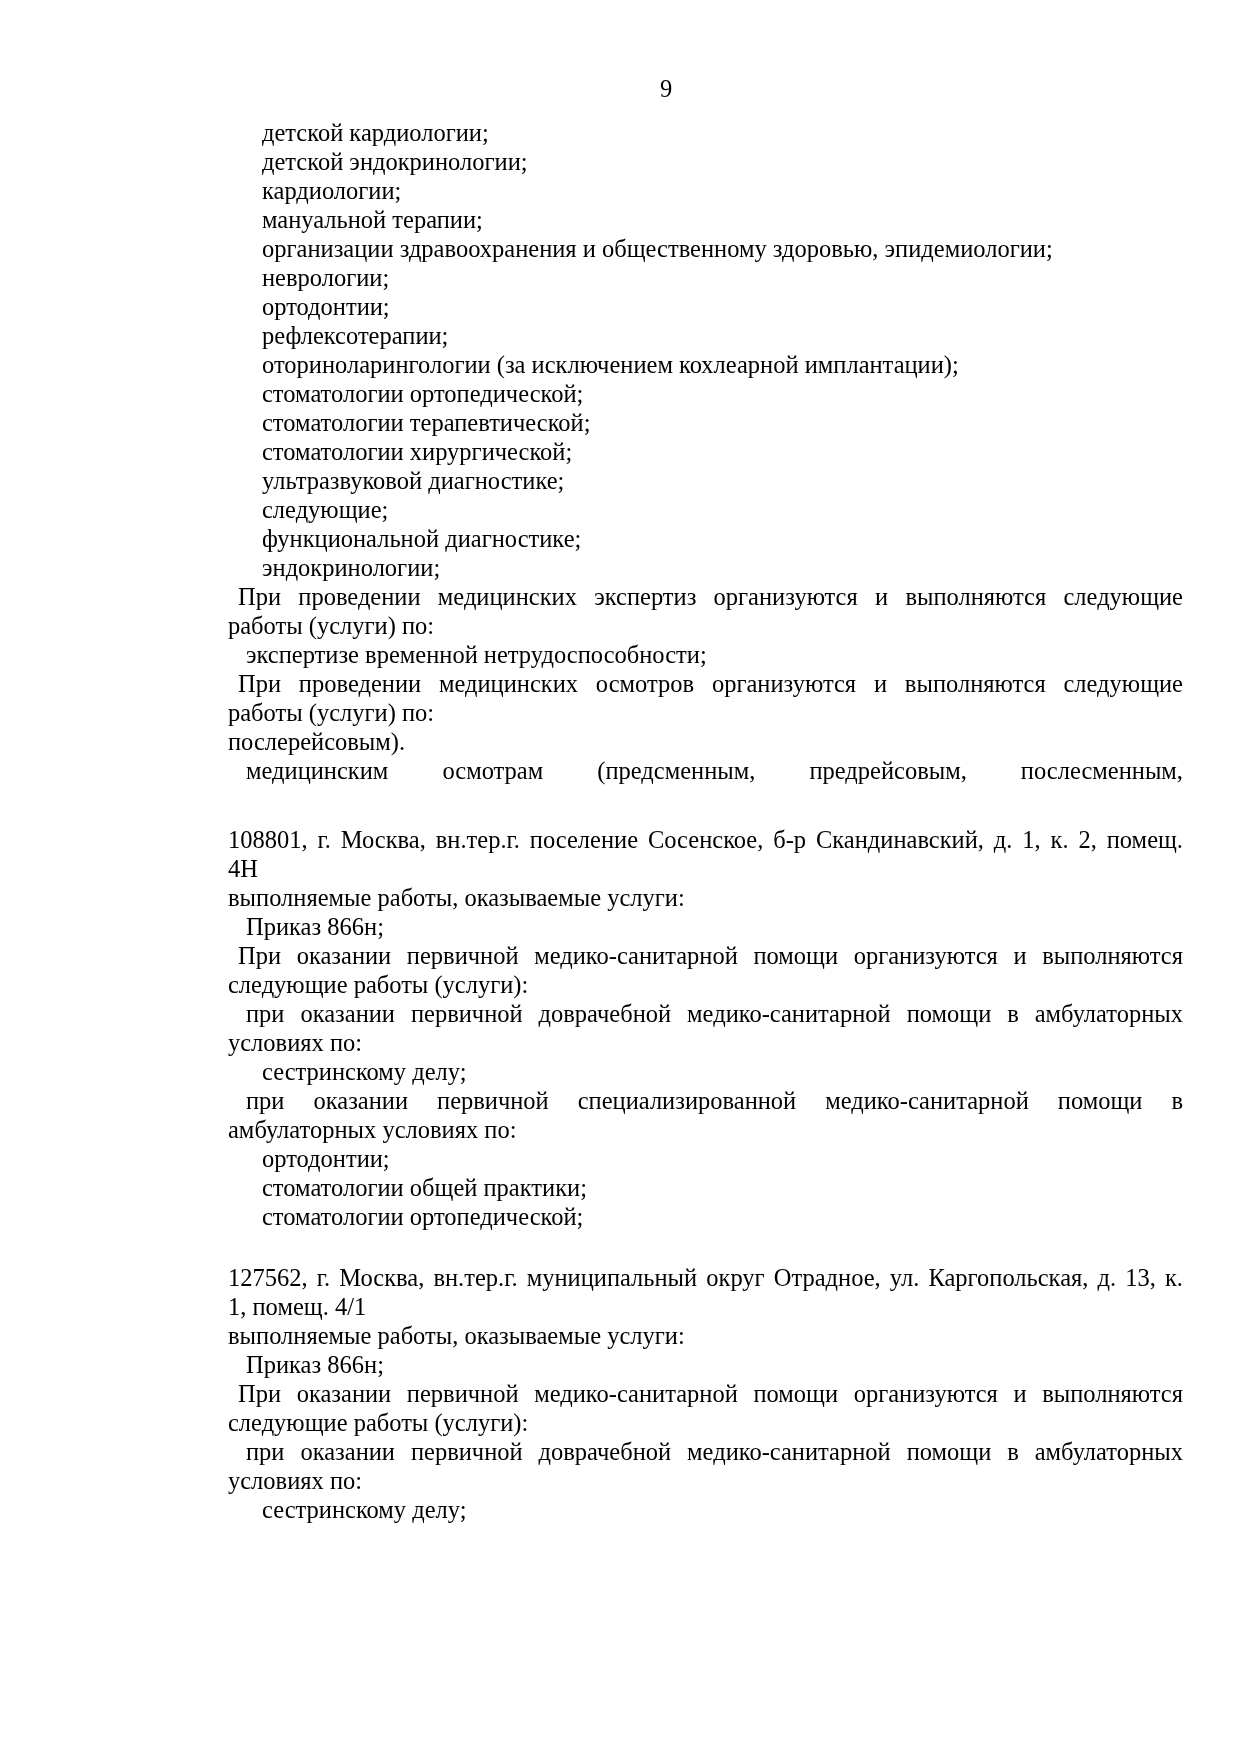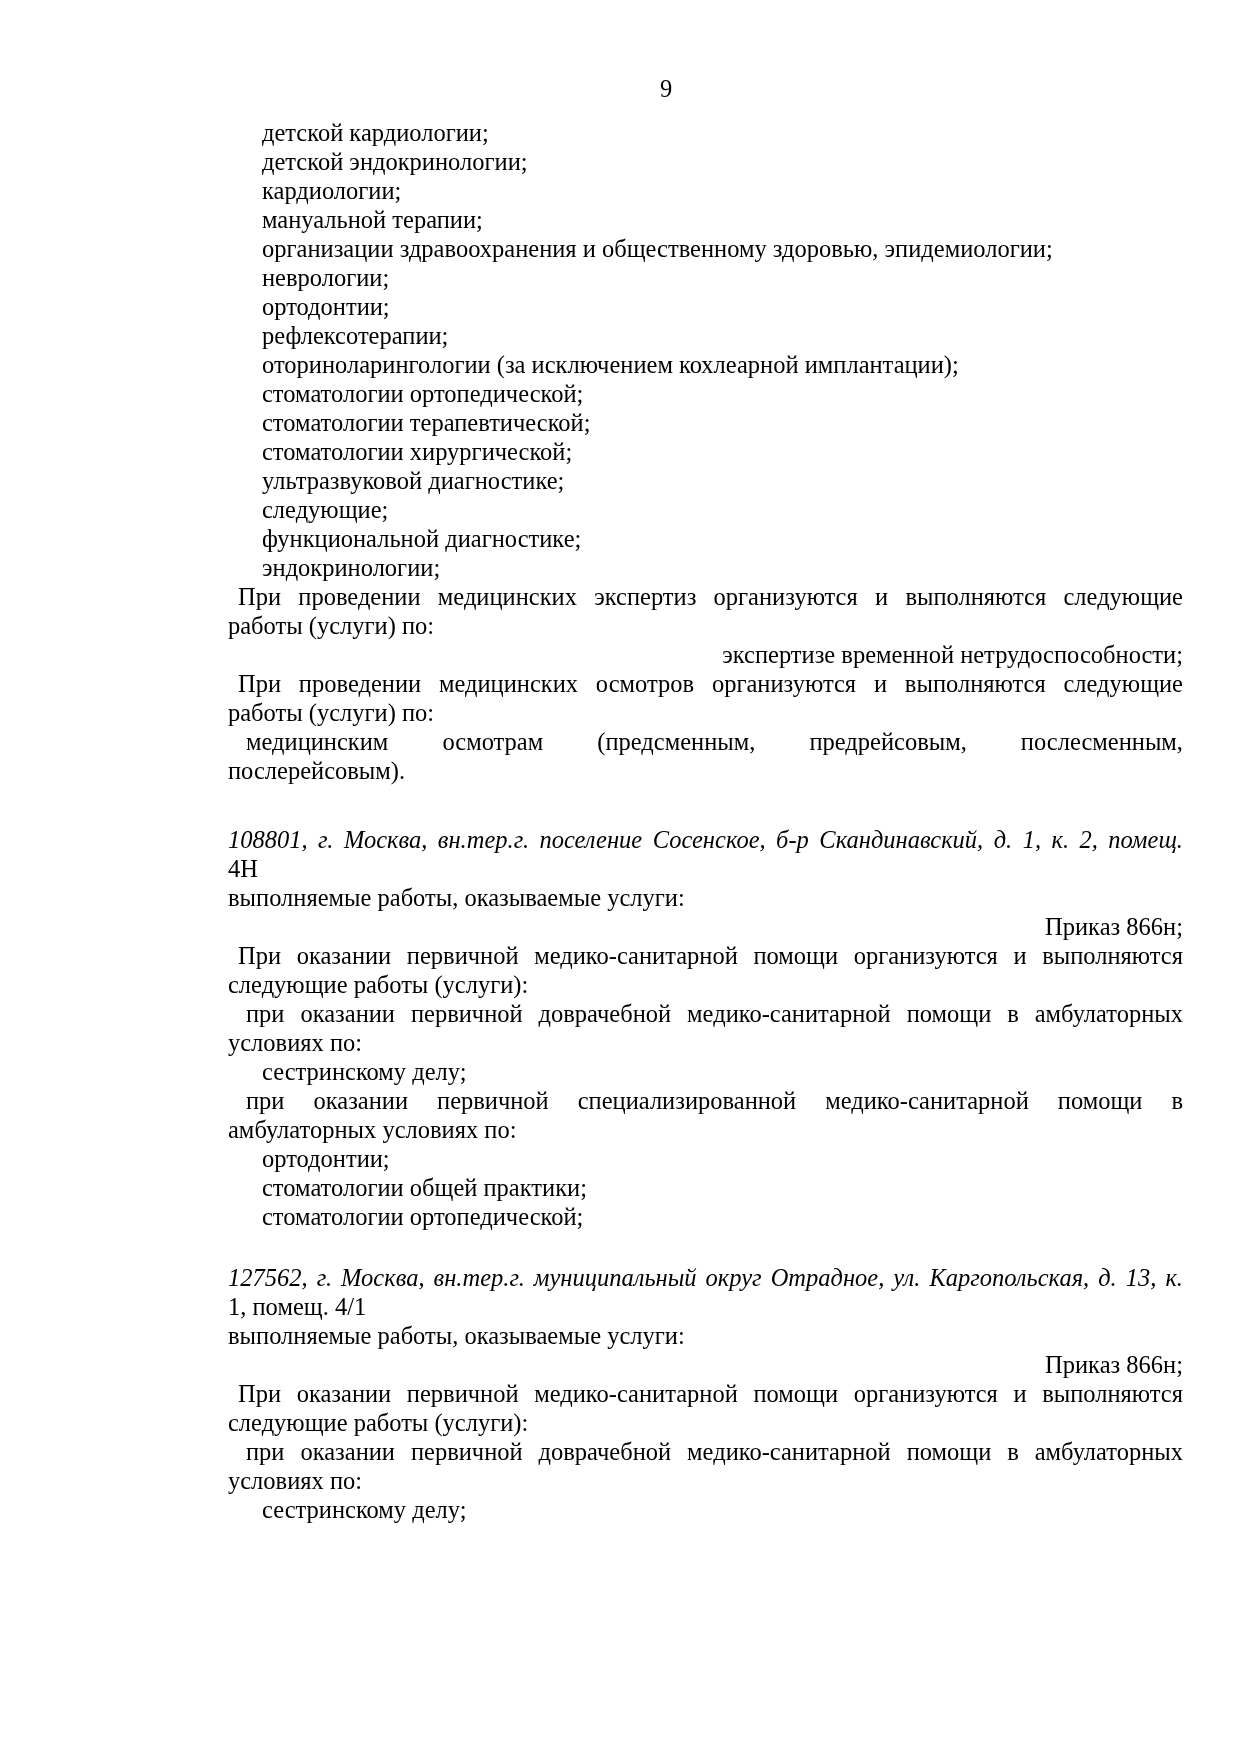--- a/index.html
+++ b/index.html
@@ -30,23 +30,23 @@
     margin-left: 228px;
     width: 955px;
   }
   .line {
     height: 29px;
     white-space: normal;
     text-align: left;
   }
   
   .s-m   { padding-left: 0; }
-  .s-mj  { padding-left: 0; font-style: italic; }
+  .s-mj  { padding-left: 0; }
   .s-pj  { padding-left: 10px; }
-  .s-i1  { padding-left: 18px; text-align: right; }
+  .s-i1  { padding-left: 18px; }
   .s-i1j { padding-left: 18px; }
   .s-i2  { padding-left: 34px; }
   
   .s-mj, .s-pj, .s-i1j {
     text-align: justify;
     text-align-last: justify;
   }
   .gap { width: 100%; }
 </style>
 </head>
@@ -69,22 +69,22 @@
       <div class="line s-i2">стоматологии хирургической;</div>
       <div class="line s-i2">ультразвуковой диагностике;</div>
       <div class="line s-i2">следующие;</div>
       <div class="line s-i2">функциональной диагностике;</div>
       <div class="line s-i2">эндокринологии;</div>
       <div class="line s-pj">При проведении медицинских экспертиз организуются и выполняются следующие</div>
       <div class="line s-m">работы (услуги) по:</div>
       <div class="line s-i1">экспертизе временной нетрудоспособности;</div>
       <div class="line s-pj">При проведении медицинских осмотров организуются и выполняются следующие</div>
       <div class="line s-m">работы (услуги) по:</div>
+      <div class="line s-m">послерейсовым).</div>
       <div class="line s-i1j">медицинским осмотрам (предсменным, предрейсовым, послесменным,</div>
-      <div class="line s-m">послерейсовым).</div>
       <div class="gap" style="height: 40px;"></div>
       <div class="line s-mj">108801, г. Москва, вн.тер.г. поселение Сосенское, б-р Скандинавский, д. 1, к. 2, помещ.</div>
       <div class="line s-m">4Н</div>
       <div class="line s-m">выполняемые работы, оказываемые услуги:</div>
       <div class="line s-i1">Приказ 866н;</div>
       <div class="line s-pj">При оказании первичной медико-санитарной помощи организуются и выполняются</div>
       <div class="line s-m">следующие работы (услуги):</div>
       <div class="line s-i1j">при оказании первичной доврачебной медико-санитарной помощи в амбулаторных</div>
       <div class="line s-m">условиях по:</div>
       <div class="line s-i2">сестринскому делу;</div>

